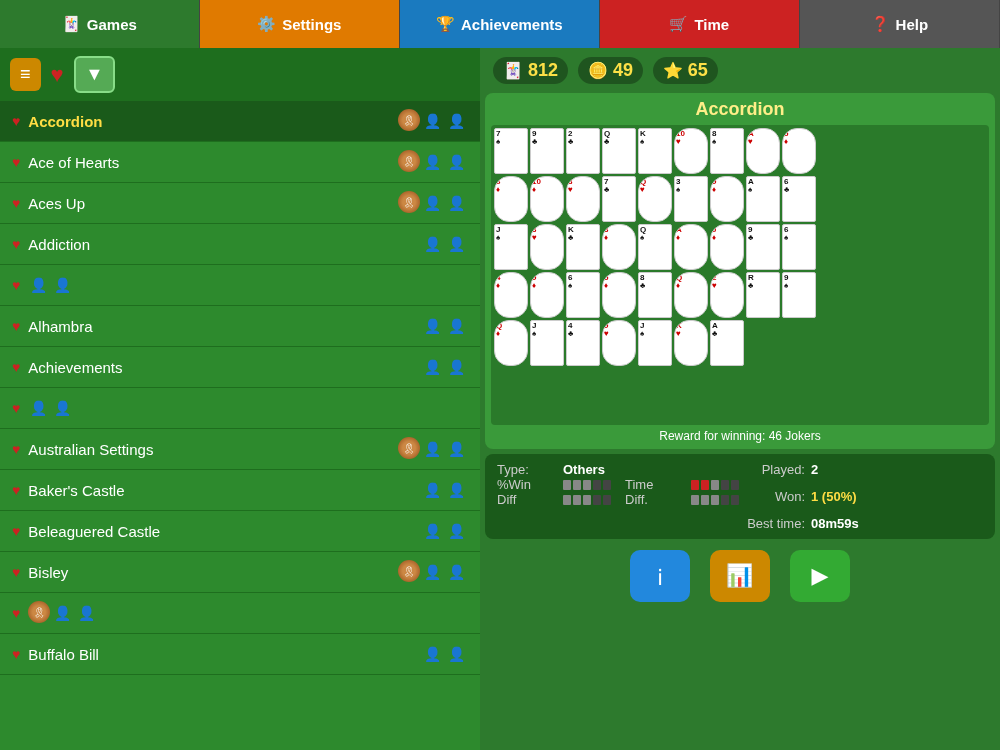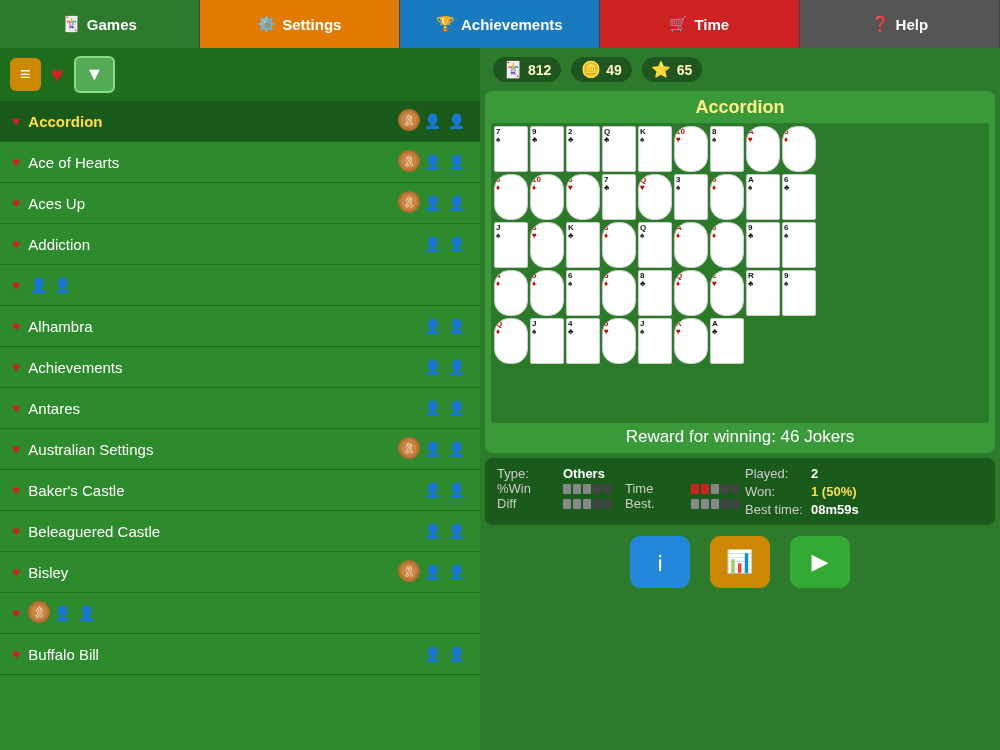--- a/index.html
+++ b/index.html
@@ -32,35 +32,35 @@
     .list-item .name { flex: 1; color: white; font-size: 15px; }
     .list-item .name.selected-text { color: #ffdd44; font-weight: bold; }
     .list-item .medals { display: flex; gap: 2px; }
 
     
     .right-panel { flex: 1; display: flex; flex-direction: column; padding: 5px; gap: 5px; }
 
     
     .stats-bar { display: flex; align-items: center; gap: 10px; padding: 4px 8px; }
     .stat-badge { display: flex; align-items: center; gap: 5px; background: rgba(0,0,0,0.3); border-radius: 15px; padding: 3px 10px; }
-    .stat-badge .val { color: #fef9c3; font-size: 14px; font-weight: bold; }
+    .stat-badge .val { color: #fde047; font-size: 18px; font-weight: bold; }
 
     
     .game-preview { background: #3a9a3a; border-radius: 8px; padding: 6px; }
     .game-title { text-align: center; color: #ffee88; font-size: 18px; font-weight: bold; margin-bottom: 5px; }
     .card-area { background: #2a7a2a; border-radius: 4px; padding: 3px; height: 300px; overflow: hidden; }
     .card-rows { display: flex; flex-direction: column; gap: 2px; }
     .card-row { display: flex; gap: 2px; flex-wrap: nowrap; }
     .card { background: white; border-radius: 2px; width: 34px; height: 46px; font-size: 7px; display: flex; flex-direction: column; justify-content: space-between; padding: 1px; border: 1px solid #ccc; flex-shrink: 0; overflow: hidden; }
     .card .top { display: flex; flex-direction: column; }
     .card .rank { font-size: 8px; font-weight: bold; line-height: 1; }
     .card .suit { font-size: 8px; line-height: 1; }
     .card.red { color: #cc0000; border-radius: 15px; }
     .card.black { color: #111; }
-    .reward-text { text-align: center; color: white; font-size: 17px; margin-top: 4px; }
+    .reward-text { text-align: center; color: white; font-size: 12px; margin-top: 4px; }
 
     
     .info-panel { background: #1a5a1a; border-radius: 8px; padding: 8px 12px; display: grid; grid-template-columns: 1fr 1fr; gap: 6px; }
     .info-row { display: flex; align-items: center; gap: 6px; color: white; font-size: 13px; }
     .info-label { color: #ccc; min-width: 60px; }
     .info-value { color: white; font-weight: bold; }
     .info-value.highlight { color: #ffdd44; }
     .bar-container { display: flex; gap: 2px; align-items: center; }
     .bar-seg { width: 8px; height: 10px; border-radius: 1px; }
     .bar-seg.filled-gray { background: #888; }
@@ -166,21 +166,20 @@
         <div class="list-item">
           <span class="heart">♥</span>
           <span class="name">Achievements</span>
           <div class="medals">
             <span class="person-silhouette">👤</span>
             <span class="person-silhouette">👤</span>
           </div>
         </div>
         <div class="list-item">
           <span class="heart">♥</span>
-          <span class="name">Antares</span>
           <div class="medals">
             <span class="person-silhouette">👤</span>
             <span class="person-silhouette">👤</span>
           </div>
         </div>
         <div class="list-item">
           <span class="heart">♥</span>
           <span class="name">Australian Settings</span>
           <div class="medals">
             <span class="ribbon">🎗</span>
@@ -553,31 +552,31 @@
         </div>
         <div class="info-row">
           <span class="info-label">Diff</span>
           <div class="bar-container">
             <div class="bar-seg filled-gray"></div>
             <div class="bar-seg filled-gray"></div>
             <div class="bar-seg filled-gray"></div>
             <div class="bar-seg empty"></div>
             <div class="bar-seg empty"></div>
           </div>
-          <span class="info-label" style="margin-left:8px;">Best.</span>
+          <span class="info-label" style="margin-left:8px;">Diff.</span>
           <div class="bar-container">
             <div class="bar-seg filled-gray"></div>
             <div class="bar-seg filled-gray"></div>
             <div class="bar-seg filled-gray"></div>
             <div class="bar-seg empty"></div>
             <div class="bar-seg empty"></div>
           </div>
         </div>
       </div>
-      <div style="display:flex;flex-direction:column;gap:3px;">
+      <div style="display:flex;flex-direction:column;gap:12px;text-align:right;">
         <div class="info-row">
           <span class="info-label">Played:</span>
           <span class="info-value">2</span>
         </div>
         <div class="info-row">
           <span class="info-label">Won:</span>
           <span class="info-value highlight">1 (50%)</span>
         </div>
         <div class="info-row">
           <span class="info-label">Best time:</span>

